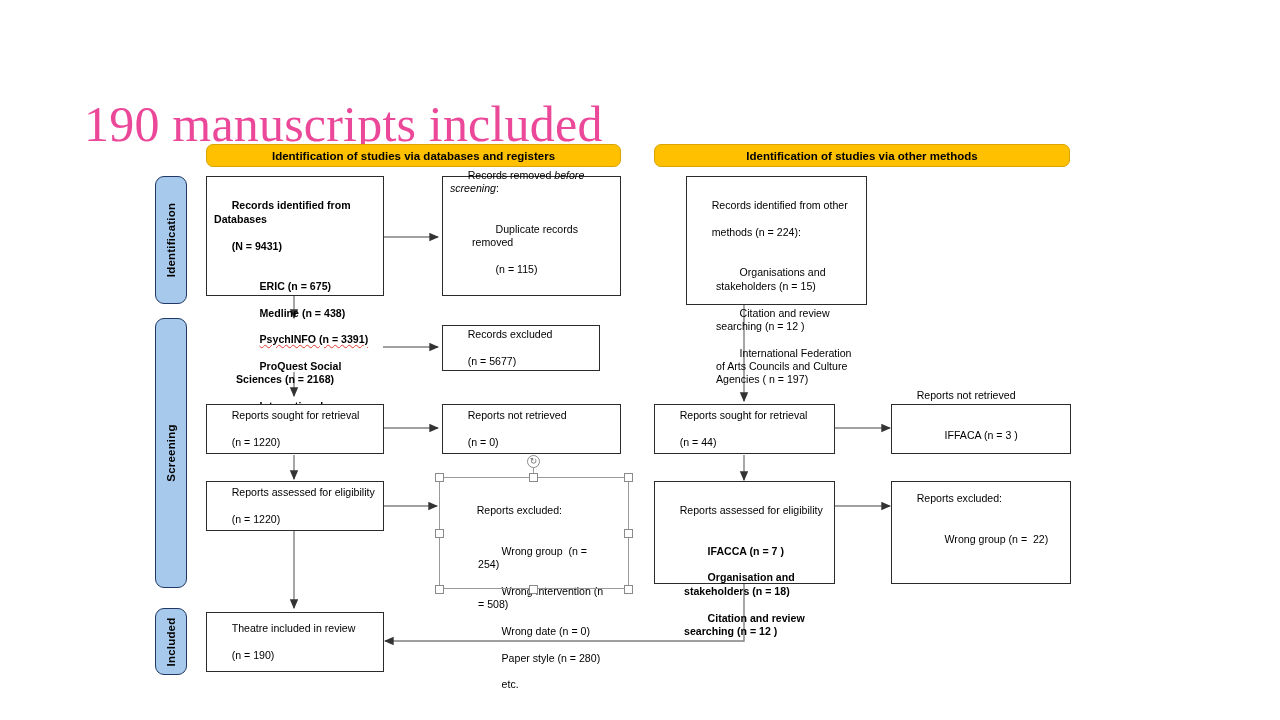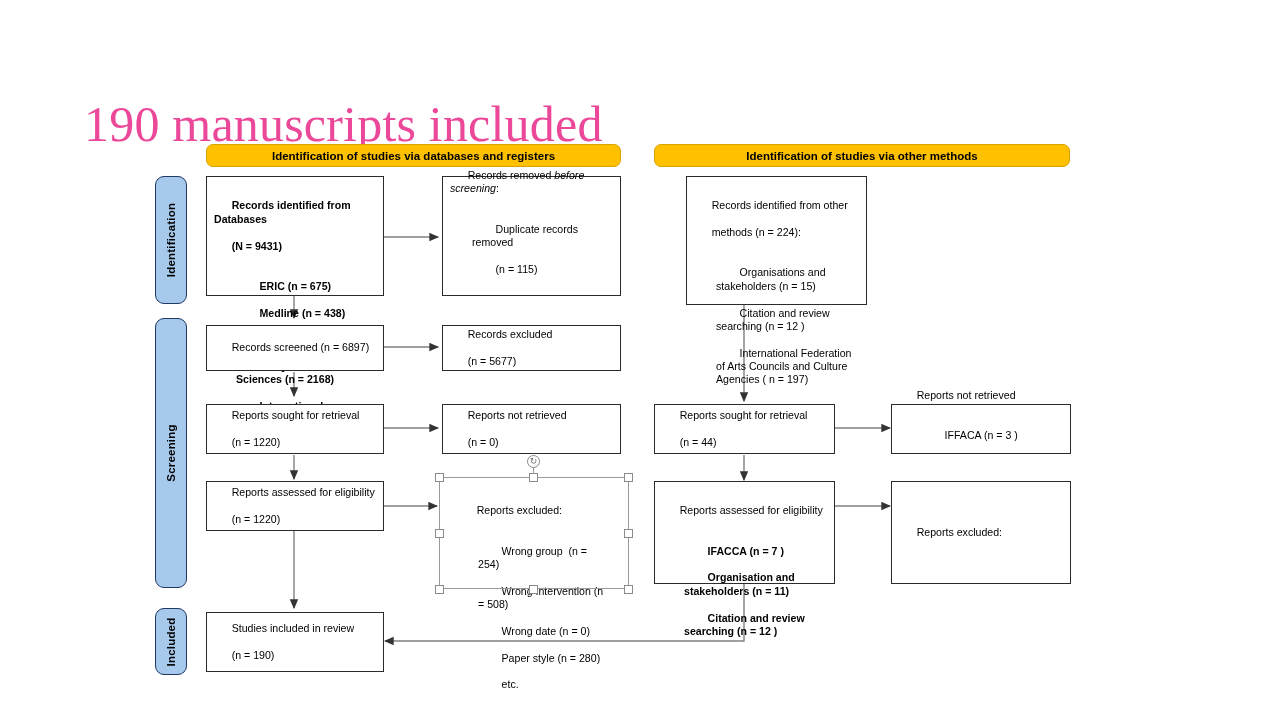--- a/index.html
+++ b/index.html
@@ -218,27 +218,22 @@
   <div class="box" style="left:442px; top:176px; width:179px; height:120px;">
     <div class="txt">
       <span>Records removed </span><span class="ital">before screening</span><span>:</span>
       <div style="padding-left:22px;">
         <span>Duplicate records removed</span><br>
         <span>(n = 115)</span>
       </div>
     </div>
   </div>
 
-  <div class="box" style="left:206px; top:325px; width:178px; height:46px;">
-    <div class="txt">
-      <span>Records screened (n = 6897)</span>
-    </div>
-  </div>
-
-  <div class="box" style="left:442px; top:325px; width:179px; height:46px;">
+
+  <div class="box" style="left:442px; top:325px; width:158px; height:46px;">
     <div class="txt">
       <span>Records excluded</span><br>
       <span>(n = 5677)</span>
     </div>
   </div>
 
   <div class="box" style="left:206px; top:404px; width:178px; height:50px;">
     <div class="txt">
       <span>Reports sought for retrieval</span><br>
       <span>(n = 1220)</span>
@@ -281,21 +276,21 @@
   <div class="handle" style="left:529px; top:473px;"></div>
   <div class="handle" style="left:624px; top:473px;"></div>
   <div class="handle" style="left:435px; top:529px;"></div>
   <div class="handle" style="left:624px; top:529px;"></div>
   <div class="handle" style="left:435px; top:585px;"></div>
   <div class="handle" style="left:529px; top:585px;"></div>
   <div class="handle" style="left:624px; top:585px;"></div>
 
   <div class="box" style="left:206px; top:612px; width:178px; height:60px;">
     <div class="txt">
-      <span>Studies included in review</span><br>
+      <span>Theatre included in review</span><br>
       <span>(n = 190)</span>
     </div>
   </div>
 
   <div class="box vtop" style="left:654px; top:176px; width:181px; height:129px;margin-left:32px;">
     <div class="txt">
       <span>Records identified from other</span><br>
       <span>methods (n = 224):</span>
       <div style="padding-left:22px;">
         <span>Organisations and stakeholders (n = 15)</span><br>
@@ -319,25 +314,28 @@
         <span>IFFACA (n = 3 )</span>
       </div>
     </div>
   </div>
 
   <div class="box vtop" style="left:654px; top:481px; width:181px; height:103px;">
     <div class="txt">
       <span>Reports assessed for eligibility</span>
       <div style="padding-left:22px;font-weight:bold;">
         <span>IFACCA (n = 7 )</span><br>
-        <span>Organisation and stakeholders (n = 11)</span><br>
+        <span>Organisation and stakeholders (n = 18)</span><br>
         <span>Citation and review searching (n = 12 )</span>
       </div>
     </div>
   </div>
 
   <div class="box" style="left:891px; top:481px; width:180px; height:103px;">
     <div class="txt">
       <span>Reports excluded:</span>
+      <div style="padding-left:22px;">
+        <span>Wrong group (n =  22)</span>
+      </div>
     </div>
   </div>
 
 </div>
 
 </body></html>

